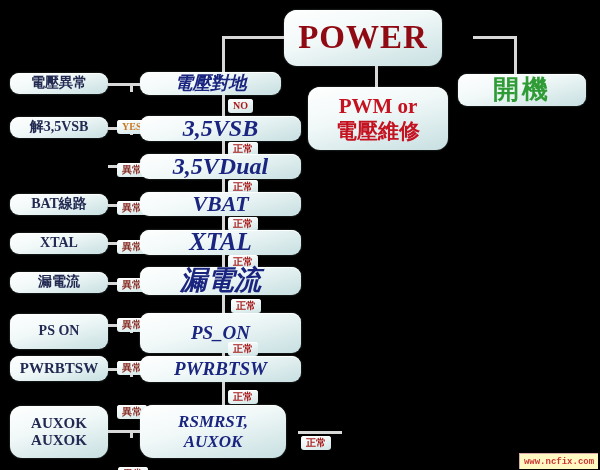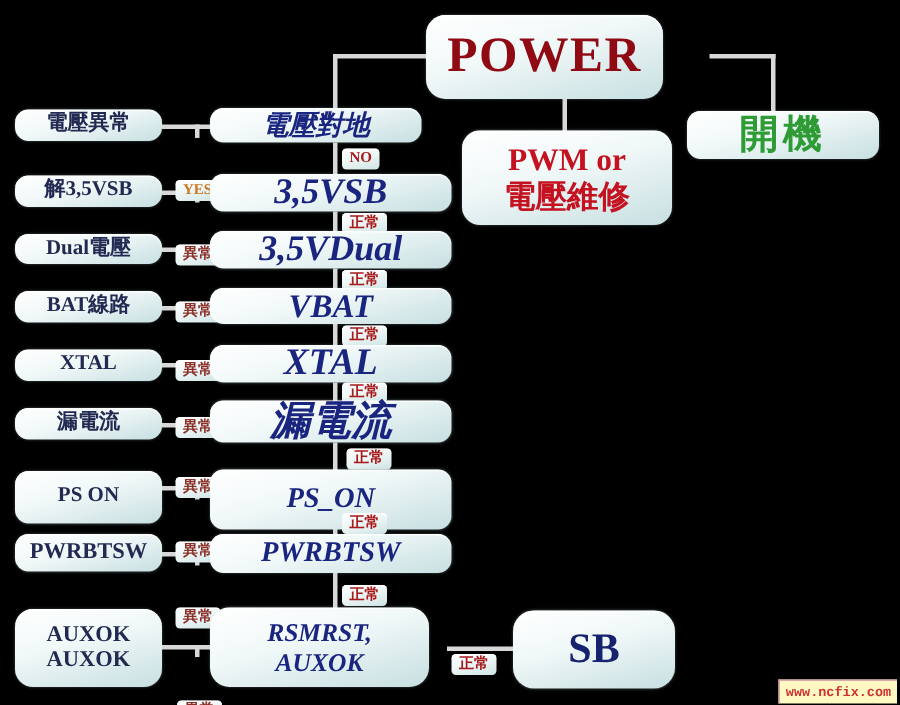--- a/index.html
+++ b/index.html
@@ -72,23 +72,20 @@
 
   <div class="box" style="left:458px;top:74px;width:128px;height:32px;color:#2e9b35;font-size:26px;letter-spacing:3px">
     <span>開機</span>
   </div>
 
   <div class="box" style="left:308px;top:87px;width:140px;height:63px;color:#c41220;font-size:21px;border-radius:12px">
     <span>PWM or</span>
     <span>電壓維修</span>
   </div>
 
-  <div class="box" style="left:342px;top:407px;width:108px;height:52px;color:#16226e;font-size:28px;border-radius:14px">
-    <span>SB</span>
-  </div>
 
   <div class="box left-box" style="top:73px;height:21px">
     <span>電壓異常</span>
   </div>
   <div class="box mid-box" style="top:72px;width:141px;height:23px;font-size:18px">
     <span>電壓對地</span>
   </div>
   <div class="tag tag-branch" style="top:91px;color:#c87820">
     <span>YES</span>
   </div>
@@ -102,23 +99,20 @@
   <div class="box mid-box" style="top:116px;width:161px;height:25px;font-size:24px">
     <span>3,5VSB</span>
   </div>
   <div class="tag tag-branch" style="top:134px">
     <span>異常</span>
   </div>
   <div class="tag tag-down" style="top:142px">
     <span>正常</span>
   </div>
 
-  <div class="box left-box" style="top:156px;height:20px">
-    <span>Dual電壓</span>
-  </div>
   <div class="box mid-box" style="top:154px;width:161px;height:25px;font-size:24px">
     <span>3,5VDual</span>
   </div>
   <div class="tag tag-branch" style="top:172px">
     <span>異常</span>
   </div>
   <div class="tag tag-down" style="top:180px">
     <span>正常</span>
   </div>
 

